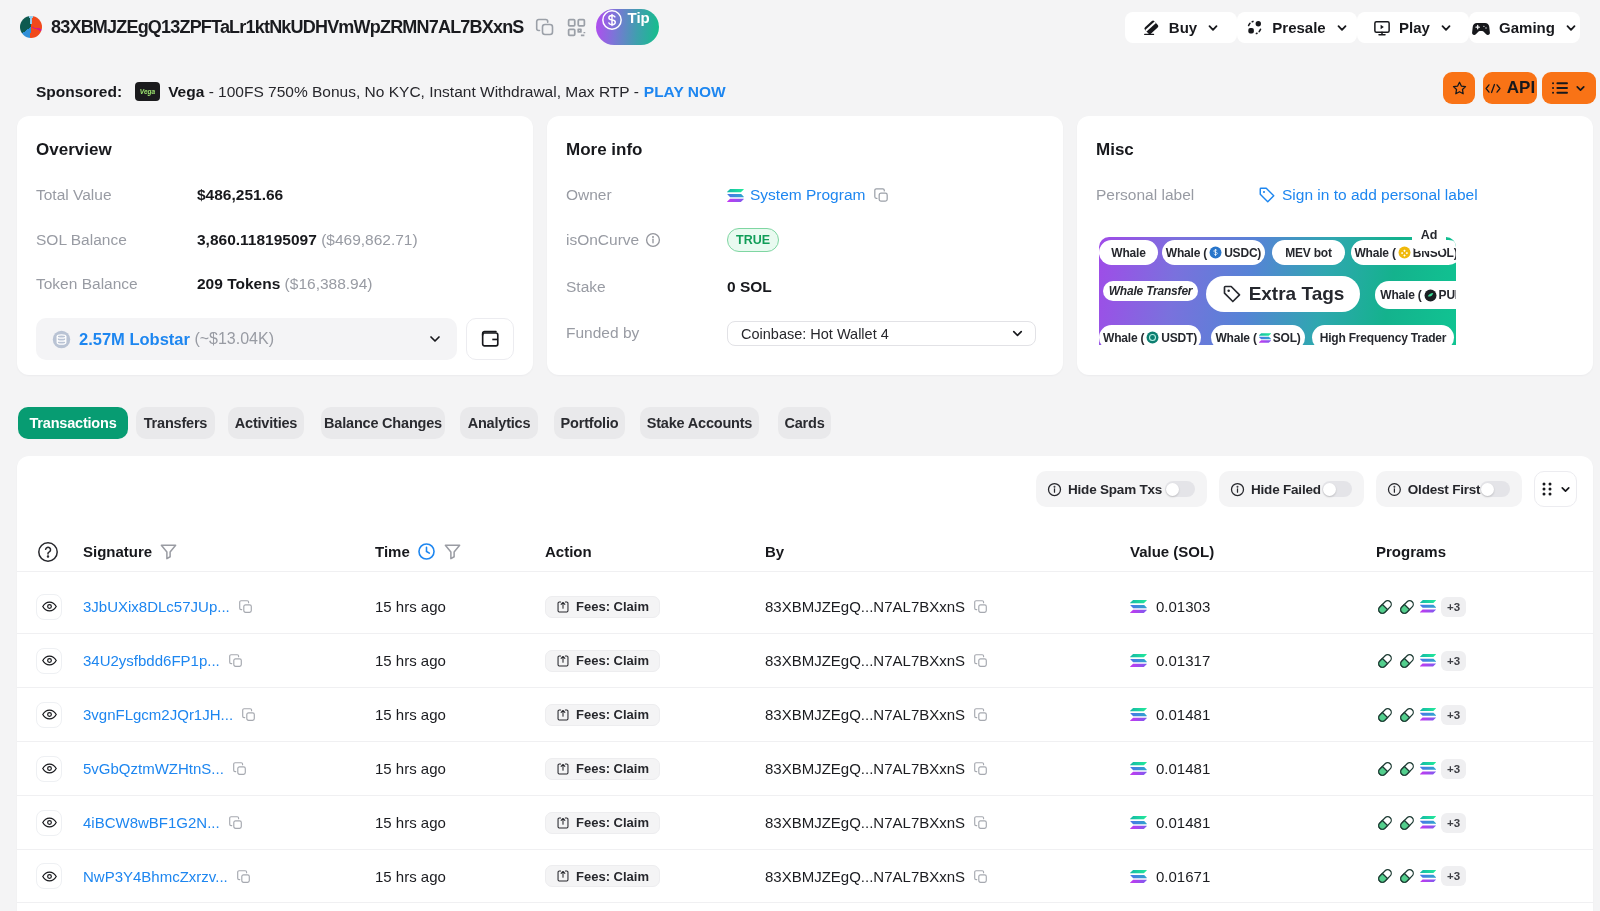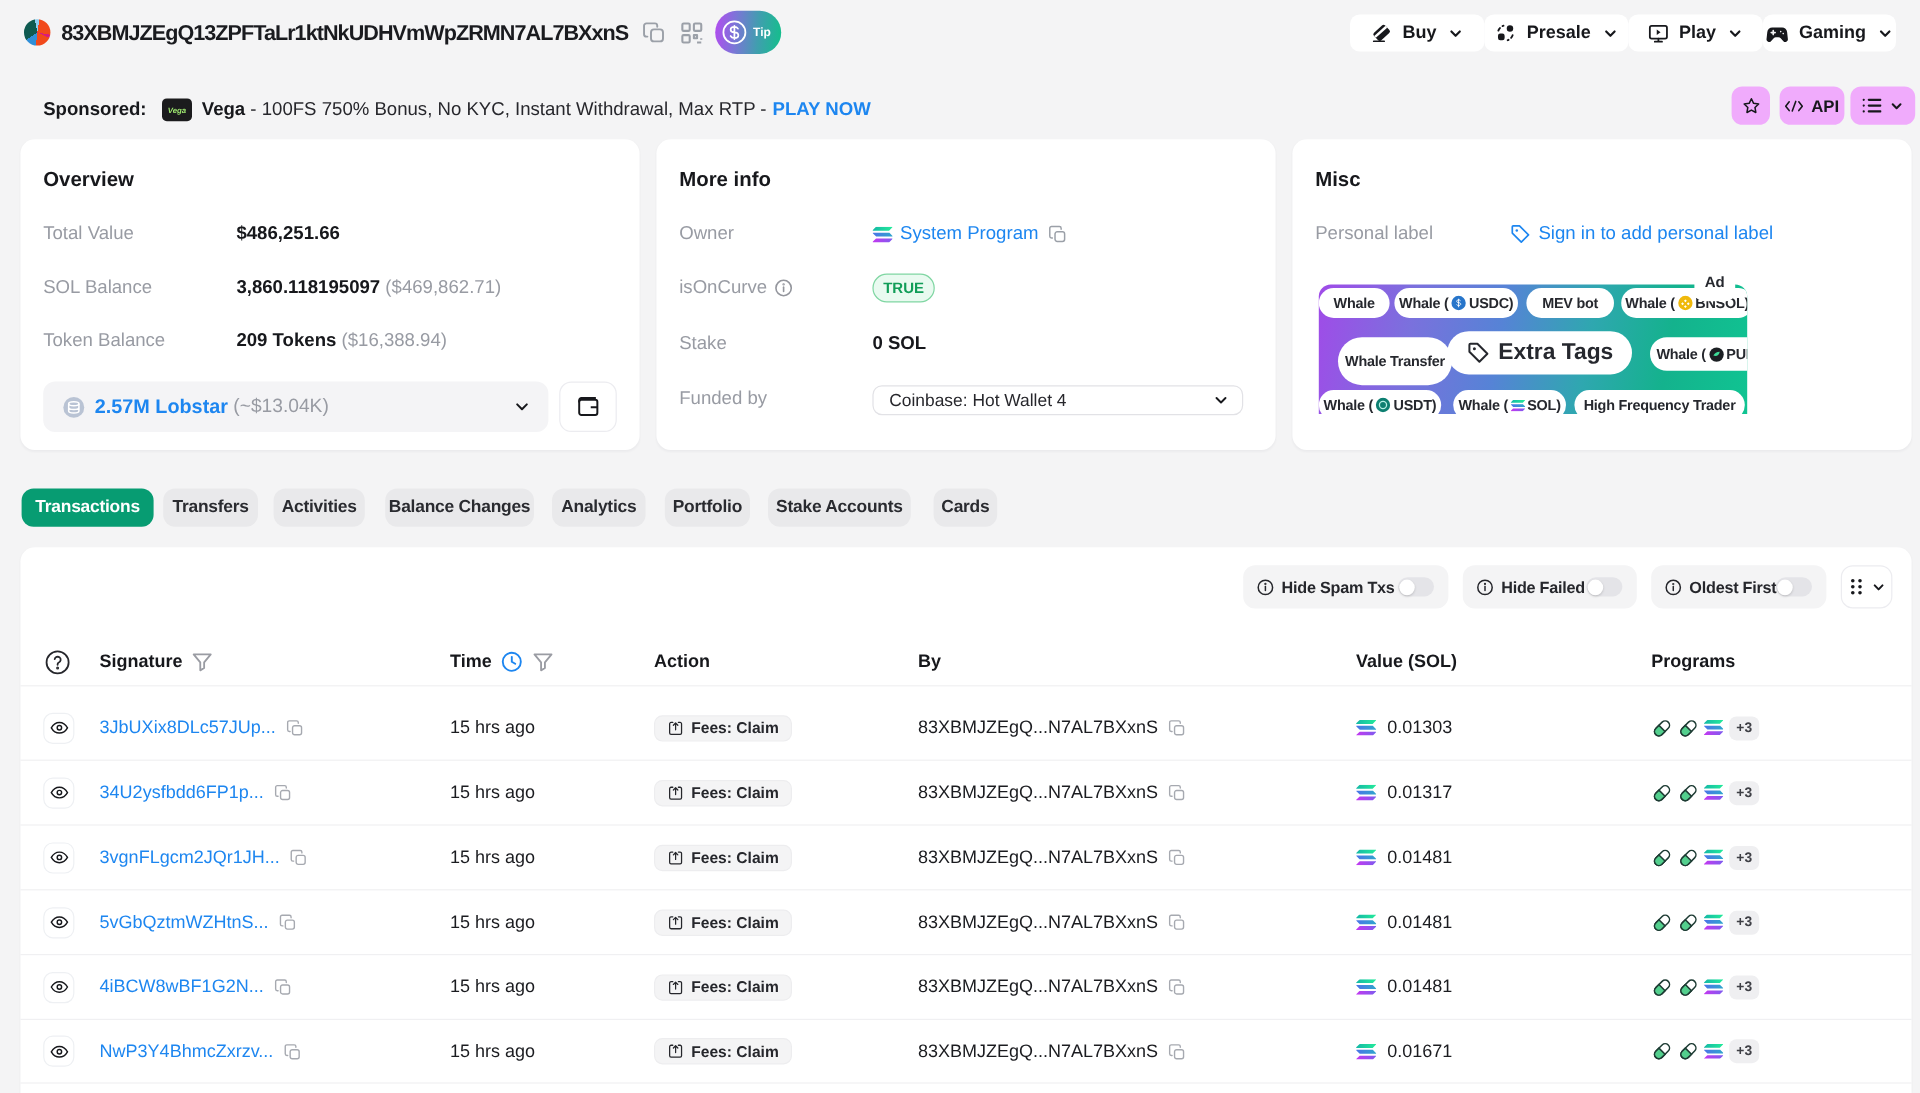--- a/index.html
+++ b/index.html
@@ -4,31 +4,31 @@
 <style>
 * { margin:0; padding:0; box-sizing:border-box; }
 html,body { width:1600px; height:911px; overflow:hidden; background:#f4f4f5; font-family:"Liberation Sans", sans-serif; color:#1b1c20; }
 .page { width:1600px; height:911px; position:relative; }
 svg { display:block; }
 
 .hdr { position:absolute; left:20px; top:9px; height:36px; display:flex; align-items:center; }
 .avatar { width:22px; height:22px; border-radius:50%; background:conic-gradient(from 0deg, #8ecdf0 0deg 10deg, #f1491b 10deg 100deg, #d81b7c 100deg 114deg, #f1491b 114deg 185deg, #2f8fd8 185deg 235deg, #0e5a50 235deg 350deg, #8ecdf0 350deg 360deg); flex:0 0 auto; }
 .addr { font-size:18px; font-weight:700; letter-spacing:-0.8px; margin-left:9px; color:#1a1b1f; }
 .hico { margin-left:10px; color:#9ba0a8; display:flex; align-items:center; }
-.tipbtn { margin-left:9px; height:36px; padding:0 9px 0 5px; border-radius:18px; background:linear-gradient(95deg,#b44bf0 0%, #7d74d8 30%, #3f9fae 65%, #12c08a 100%); display:flex; align-items:center; gap:5px; color:#fff; font-weight:700; font-size:10px; }
+.tipbtn { margin-left:9px; height:36px; padding:0 9px 0 5px; border-radius:18px; background:linear-gradient(95deg,#b44bf0 0%, #7d74d8 30%, #3f9fae 65%, #12c08a 100%); display:flex; gap:5px; color:#fff; font-weight:700; font-size:15px; }
 .hbtns { position:absolute; top:12px; right:20px; display:flex; }
 .hbtn { background:#fff; border-radius:8px; height:31px; display:flex; align-items:center; justify-content:center; gap:8px; font-size:15px; font-weight:700; color:#17181c; }
 .hbtn .chev { margin-left:1px; }
 
 .spon { position:absolute; left:36px; top:82px; display:flex; align-items:center; font-size:15.5px; color:#27272c; }
 .spon .lab { font-weight:700; color:#17181c; }
 .vega-logo { width:25px; height:19px; background:#1b1b1d; border-radius:4px; margin:0 8px 0 13px; display:flex; align-items:center; justify-content:center; }
 .spon .play { color:#1d86f0; font-weight:700; margin-left:5px; }
 .sbtns { position:absolute; top:72px; right:4px; display:flex; gap:8px; }
-.sbtn { background:#f0abfc; border-radius:9px; height:32px; display:flex; align-items:center; justify-content:center; gap:6px; font-size:14px; font-weight:600; color:#17181c; }
+.sbtn { background:#f97316; border-radius:9px; height:32px; display:flex; align-items:center; justify-content:center; gap:6px; font-size:17px; font-weight:600; color:#17181c; }
 
 .card { position:absolute; top:116px; width:516px; height:259px; background:#fff; border-radius:12px; box-shadow:0 1px 2px rgba(16,24,40,.04); }
 .card h3 { position:absolute; left:19px; top:24px; font-size:17px; font-weight:700; color:#17181c; }
 .crow { position:absolute; left:19px; height:20px; display:flex; align-items:center; font-size:15.5px; }
 .crow .cl { width:161px; color:#989ba3; flex:0 0 auto; }
 .b { font-weight:700; color:#17181c; }
 .gray { color:#989ba3; }
 .blue { color:#1d86f0; }
 .sel { position:absolute; left:19px; top:202px; width:421px; height:42px; background:#f4f4f6; border-radius:10px; display:flex; align-items:center; padding:0 14px 0 16px; }
 .walletbtn { position:absolute; left:449px; top:202px; width:48px; height:42px; background:#fff; border:1px solid #ececf0; border-radius:10px; display:flex; align-items:center; justify-content:center; }
@@ -318,21 +318,21 @@
         </div>
     <div class="adpill" style="left:173px; top:3px; width:73px;">MEV bot</div>
     <div class="adpill" style="left:252px; top:3px; width:110px;">
           <span>Whale (</span>
           <svg width="13" height="13" viewBox="0 0 24 24">
             <circle cx="12" cy="12" r="11" fill="#f0b90b"></circle>
             <path d="M12 6.5 9.8 8.7 12 10.9l2.2-2.2zM7.6 10.9 5.4 13.1l2.2 2.2 2.2-2.2zM16.4 10.9l-2.2 2.2 2.2 2.2 2.2-2.2zM12 15.3l-2.2 2.2L12 19.7l2.2-2.2z" fill="#fff"></path>
           </svg>
           <span>BNSOL)</span>
         </div>
-    <div class="adpill" style="left:16px; top:44px; width:95px; height:40px;">Whale Transfer</div>
+    <div class="adpill" style="left:4px; top:44px; width:95px; height:20px;font-style:italic;">Whale Transfer</div>
     <div class="xtags">
       <svg width="20" height="20" viewBox="0 0 24 24" fill="none" stroke="#26282e" stroke-width="2" stroke-linejoin="round">
             <path d="M3 11V4a1 1 0 0 1 1-1h7l10 10-8 8L3 11z"></path>
             <circle cx="8" cy="8" r="1.5" fill="#26282e" stroke="none"></circle>
           </svg>
       Extra Tags
     </div>
     <div class="adpill" style="left:276px; top:44px; width:95px; height:28px;">
           <span>Whale (</span>
           <svg width="13" height="13" viewBox="0 0 24 24">

